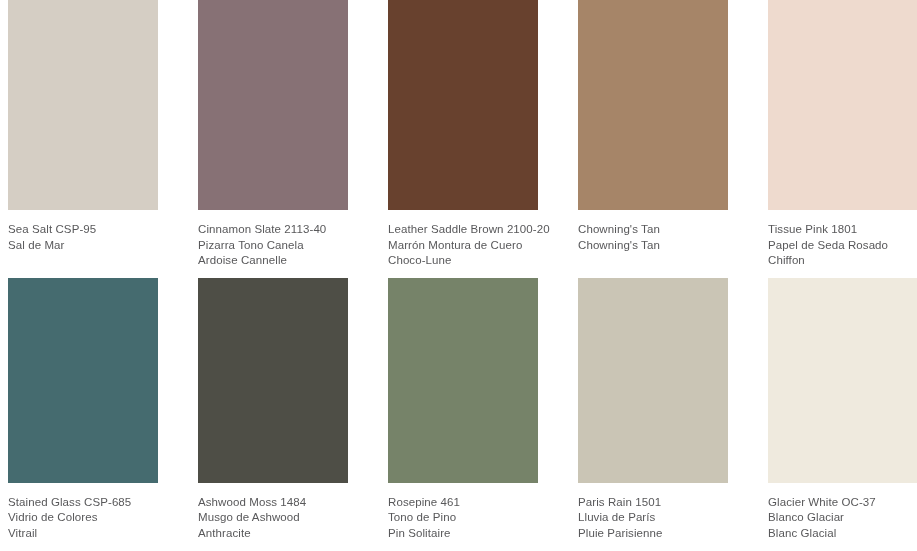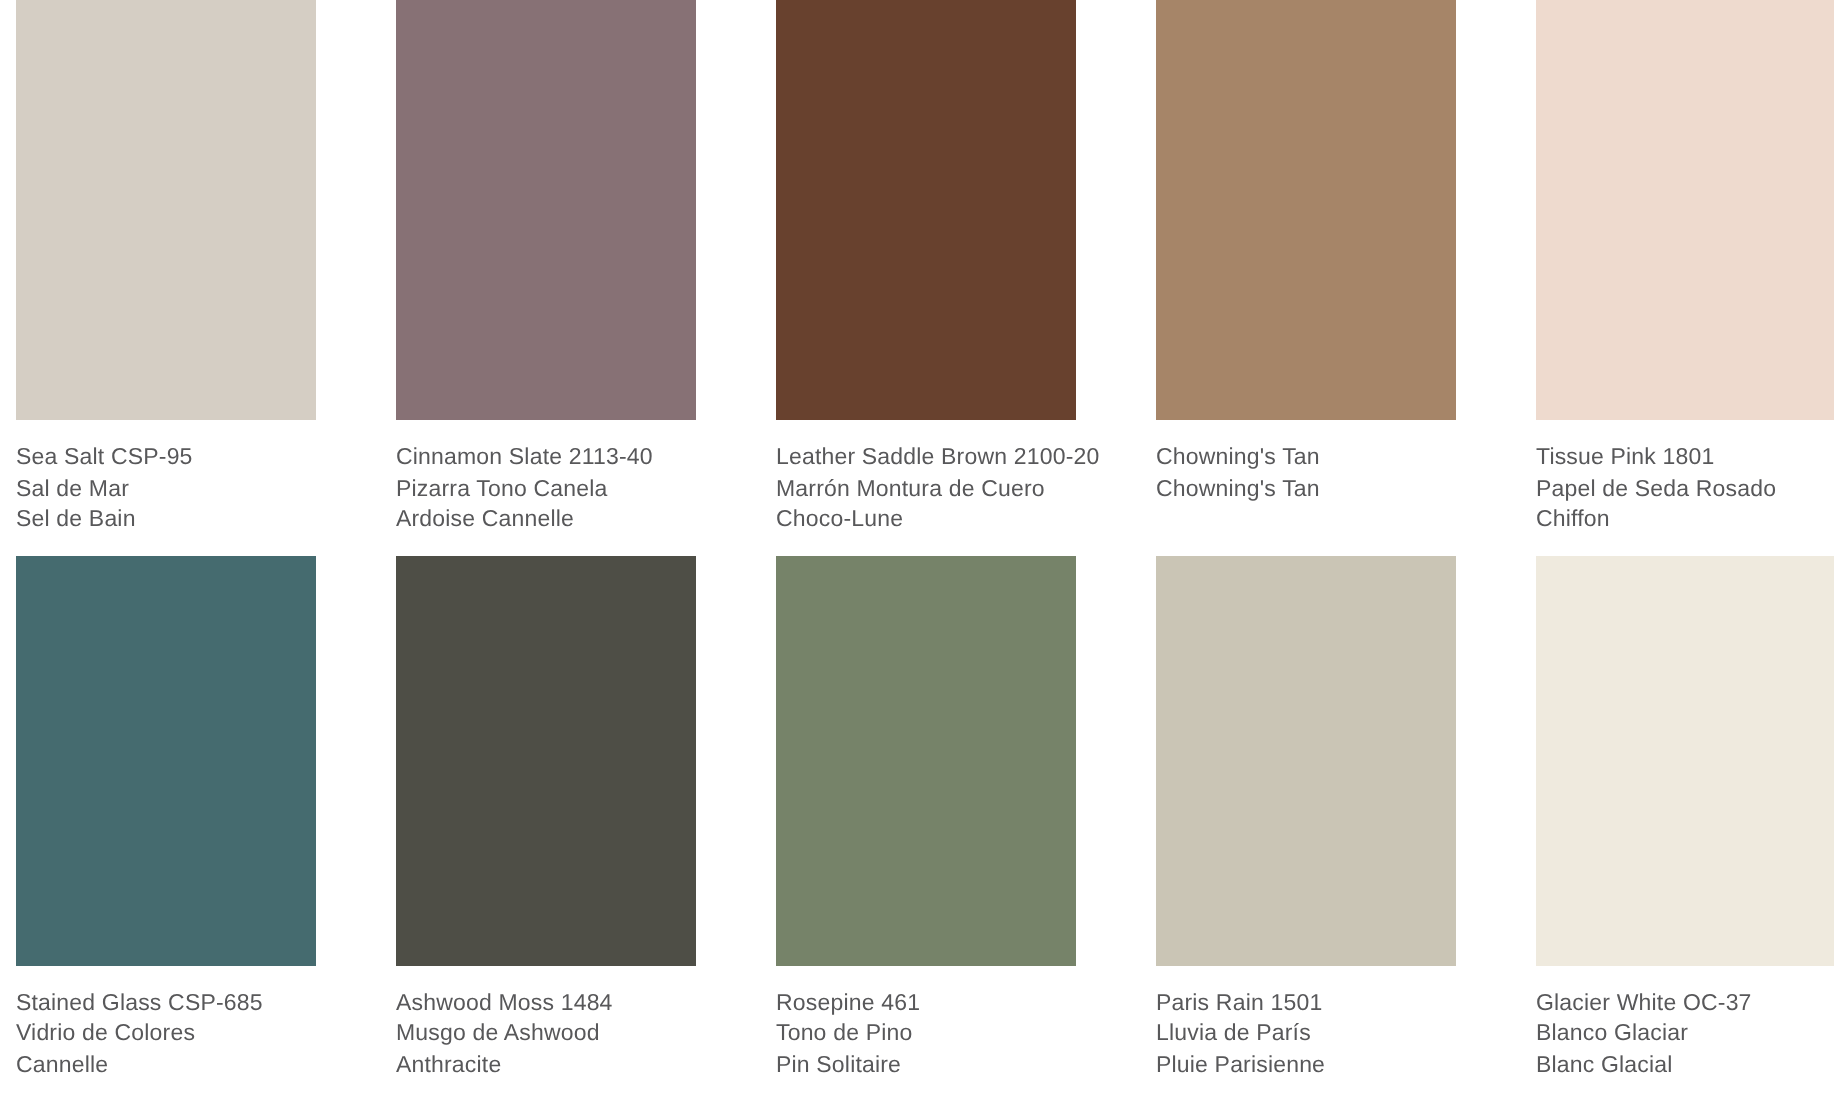--- a/index.html
+++ b/index.html
@@ -75,21 +75,20 @@
 <body>
 
 <div class="palette-sheet">
   <div class="swatch-grid">
 
     <div class="swatch-card row-top">
       <div class="swatch-chip" style="background-color: rgb(213, 206, 196);"></div>
       <div class="swatch-labels">
         <span class="swatch-name">Sea Salt CSP-95</span>
         <span class="swatch-name-es">Sal de Mar</span>
-        <span class="swatch-name-fr">Sel de Bain</span>
       </div>
     </div>
 
     <div class="swatch-card row-top">
       <div class="swatch-chip" style="background-color: rgb(135, 113, 117);"></div>
       <div class="swatch-labels">
         <span class="swatch-name">Cinnamon Slate 2113-40</span>
         <span class="swatch-name-es">Pizarra Tono Canela</span>
         <span class="swatch-name-fr">Ardoise Cannelle</span>
       </div>
@@ -119,21 +118,21 @@
         <span class="swatch-name-es">Papel de Seda Rosado</span>
         <span class="swatch-name-fr">Chiffon</span>
       </div>
     </div>
 
     <div class="swatch-card row-bottom">
       <div class="swatch-chip" style="background-color: rgb(69, 107, 111);"></div>
       <div class="swatch-labels">
         <span class="swatch-name">Stained Glass CSP-685</span>
         <span class="swatch-name-es">Vidrio de Colores</span>
-        <span class="swatch-name-fr">Cannelle</span>
+        <span class="swatch-name-fr">Vitrail</span>
       </div>
     </div>
 
     <div class="swatch-card row-bottom">
       <div class="swatch-chip" style="background-color: rgb(78, 78, 70);"></div>
       <div class="swatch-labels">
         <span class="swatch-name">Ashwood Moss 1484</span>
         <span class="swatch-name-es">Musgo de Ashwood</span>
         <span class="swatch-name-fr">Anthracite</span>
       </div>

